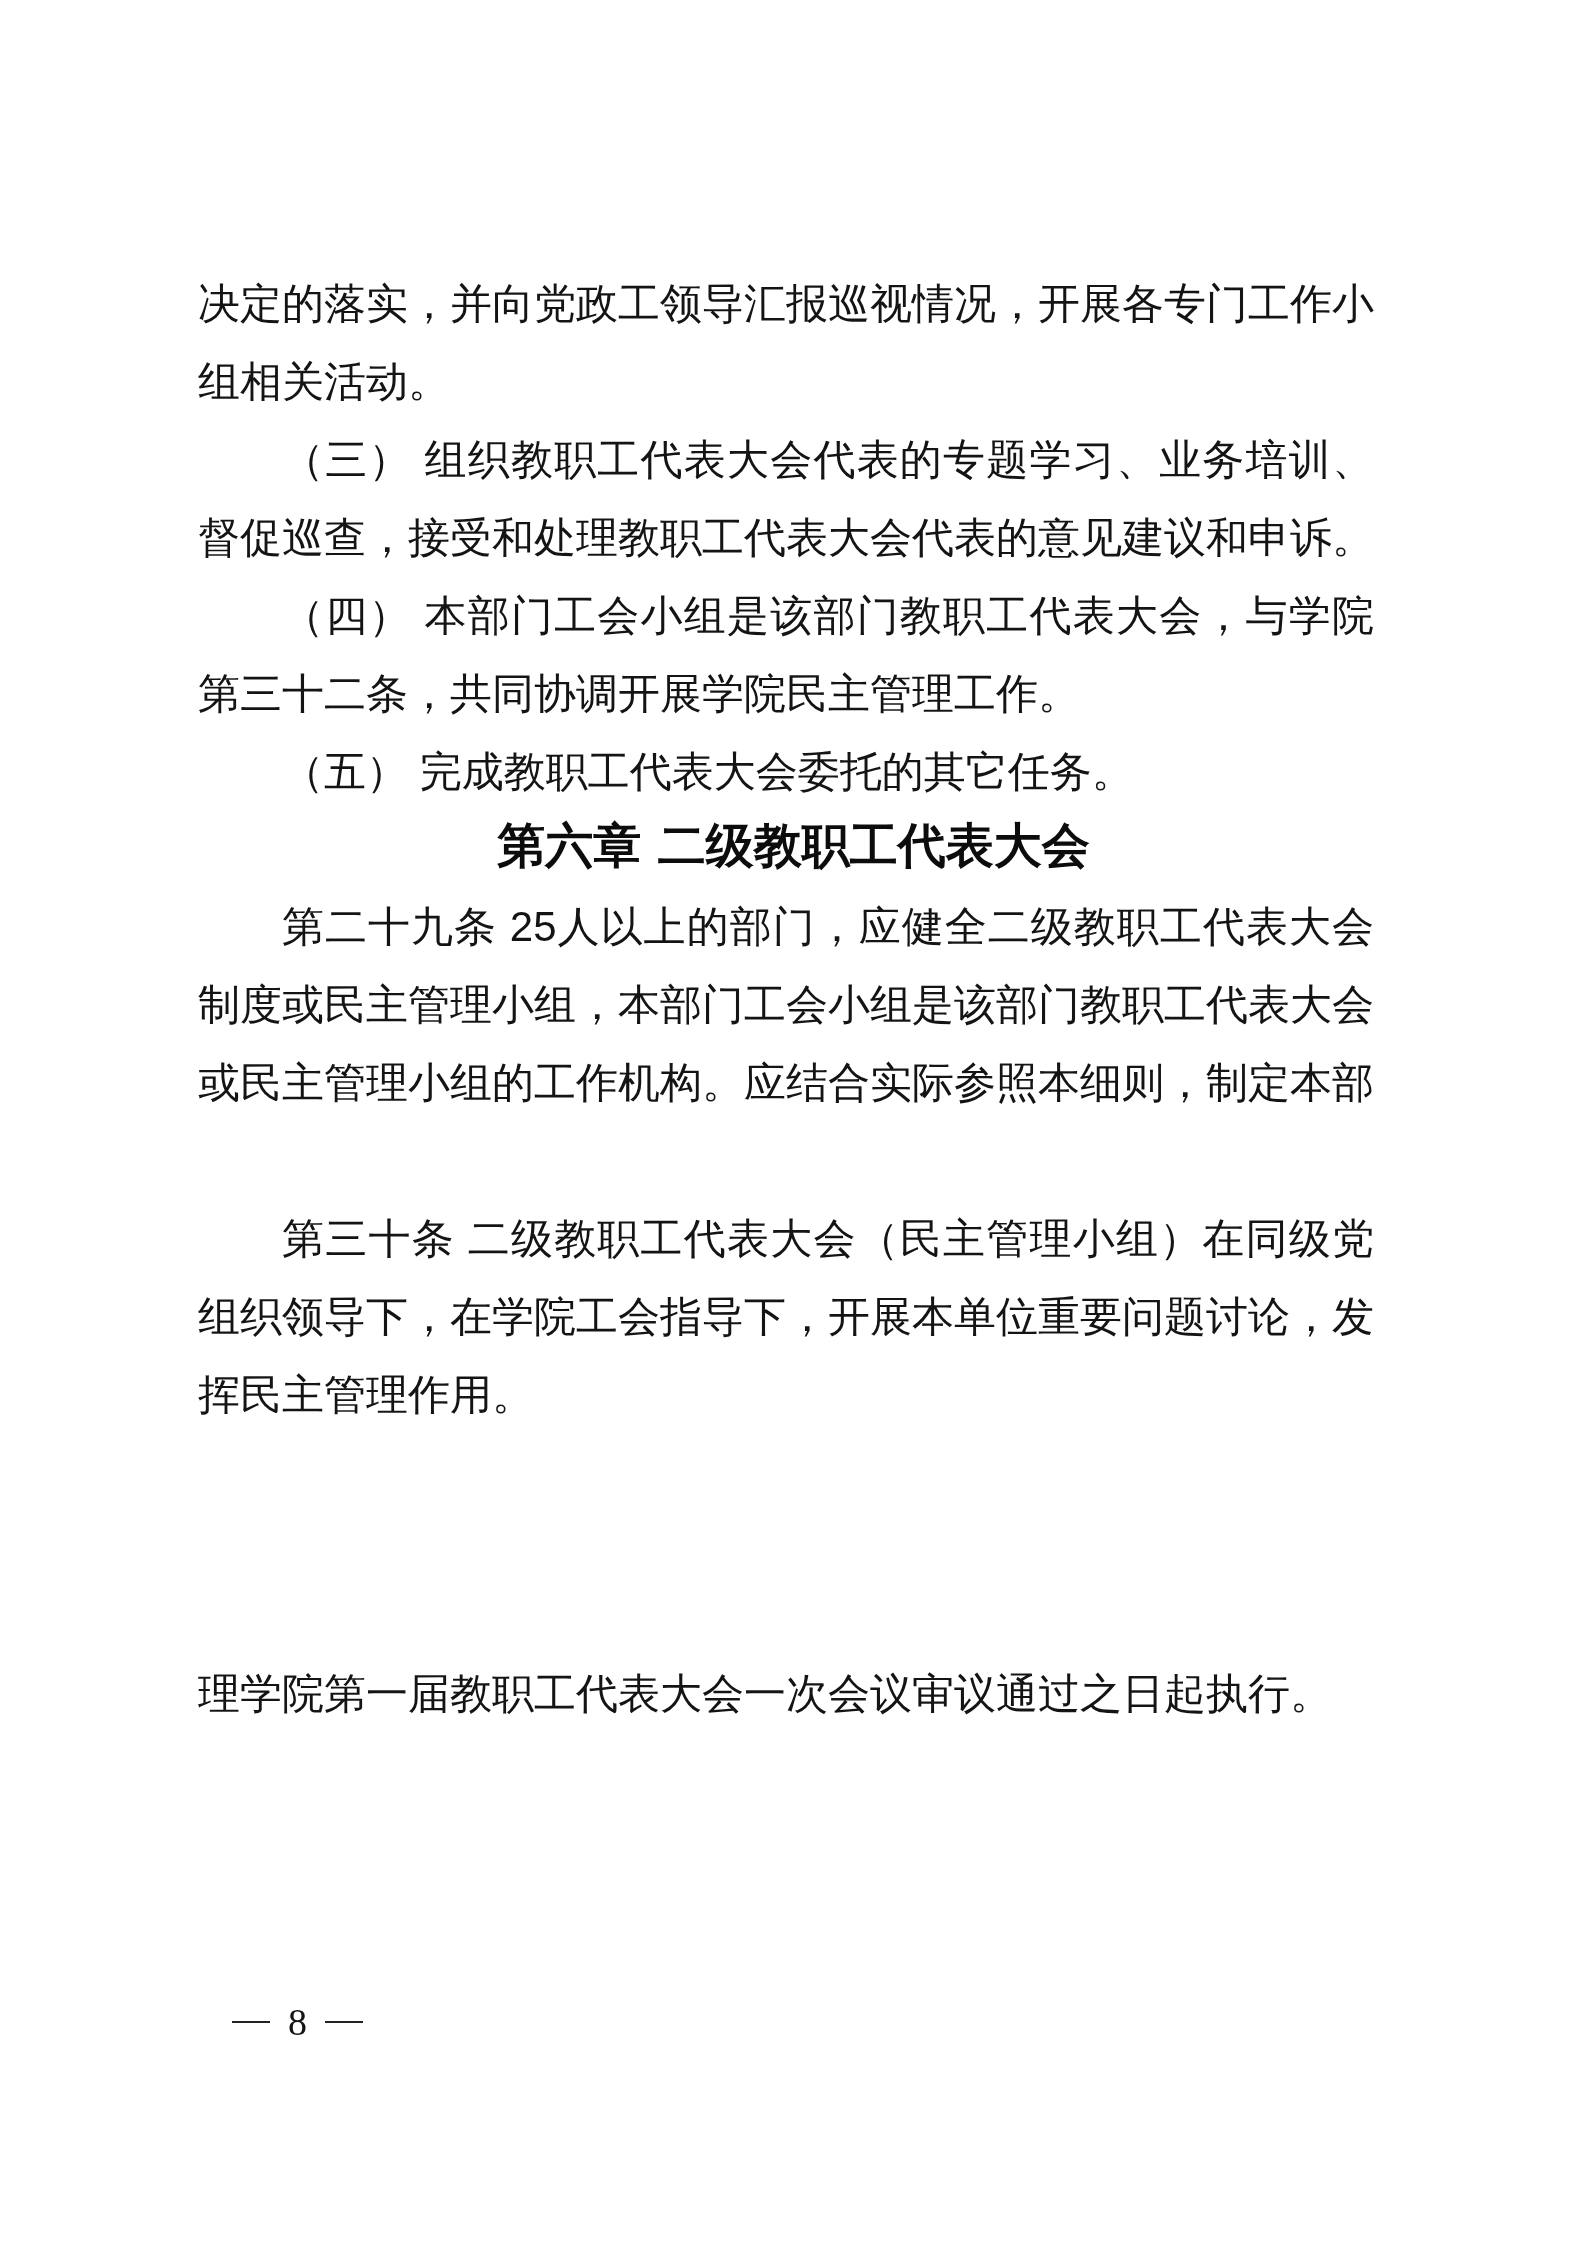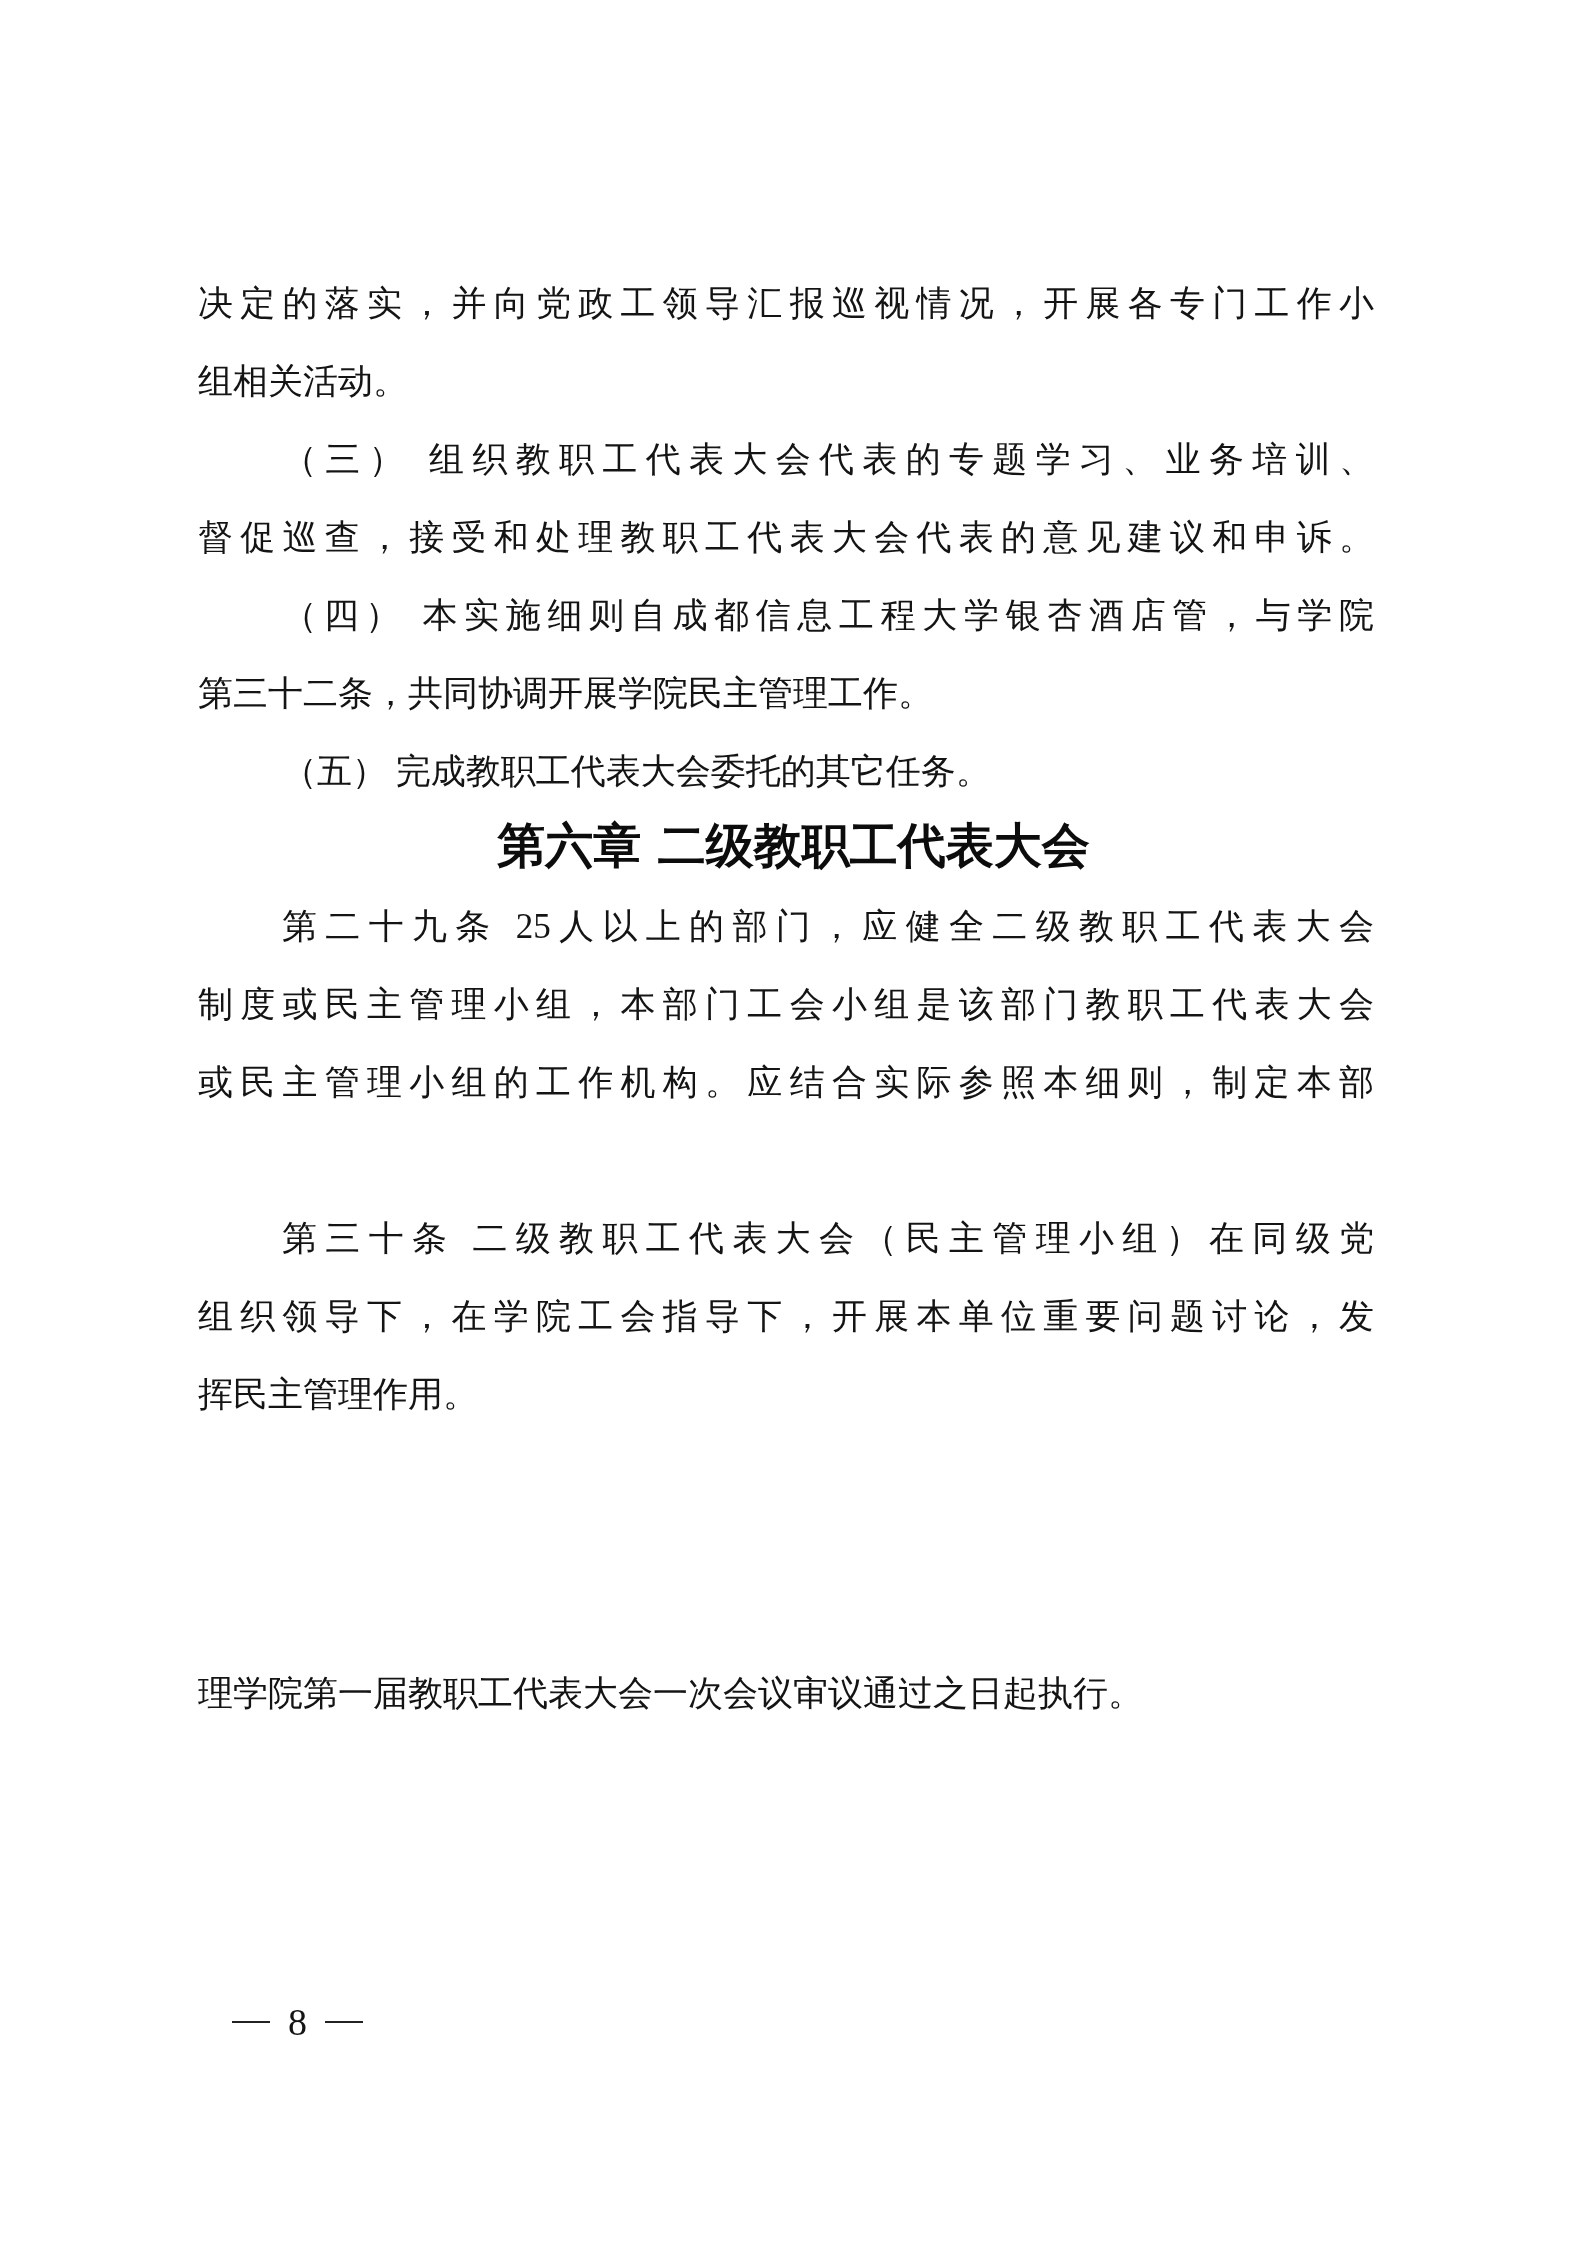--- a/index.html
+++ b/index.html
@@ -19,22 +19,22 @@
     left: 0; top: 0;
     width: 1587px;
     height: 2245px;
     background: #ffffff;
   }
   .line {
     position: absolute;
     left: 198px;
     height: 56px;
     line-height: 56px;
-    font-family: Liberation Serif, serif;
-    font-size: 35px;
+    font-family: Liberation Sans, sans-serif;
+    font-size: 42px;
     white-space: nowrap;
     color: #141414;
   }
   .line.full {
     width: 1176px;
     text-align: justify;
     text-align-last: justify;
   }
   .line.indent {
     left: 282px;
@@ -80,21 +80,21 @@
 <body>
 
 <div class="page">
 
   <div class="line full" style="top:276px">决定的落实，并向党政工领导汇报巡视情况，开展各专门工作小</div>
   <div class="line" style="top:354px">组相关活动。</div>
 
   <div class="line indent full" style="top:432px">（三） 组织教职工代表大会代表的专题学习、业务培训、</div>
   <div class="line full" style="top:510px">督促巡查，接受和处理教职工代表大会代表的意见建议和申诉。</div>
 
-  <div class="line indent full" style="top:588px">（四） 本实施细则自成都信息工程大学银杏酒店管，与学院</div>
+  <div class="line indent full" style="top:588px">（四） 本部门工会小组是该部门教职工代表大会，与学院</div>
   <div class="line" style="top:666px">第三十二条，共同协调开展学院民主管理工作。</div>
 
   <div class="line indent" style="top:744px">（五） 完成教职工代表大会委托的其它任务。</div>
 
   <div class="heading" style="top:817px">第六章  二级教职工代表大会</div>
 
   <div class="line indent full" style="top:899px">第二十九条   25人以上的部门，应健全二级教职工代表大会</div>
   <div class="line full" style="top:977px">制度或民主管理小组，本部门工会小组是该部门教职工代表大会</div>
   <div class="line full" style="top:1055px">或民主管理小组的工作机构。应结合实际参照本细则，制定本部</div>
 

